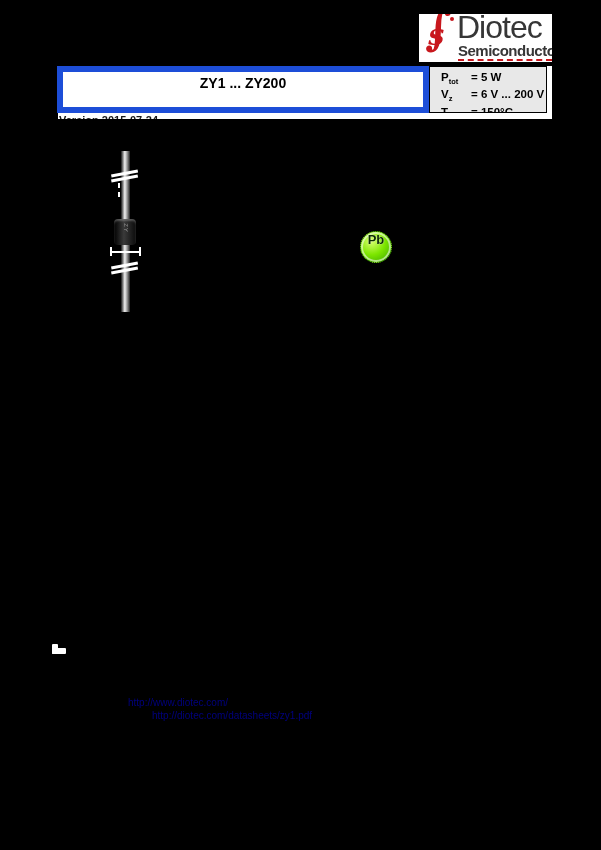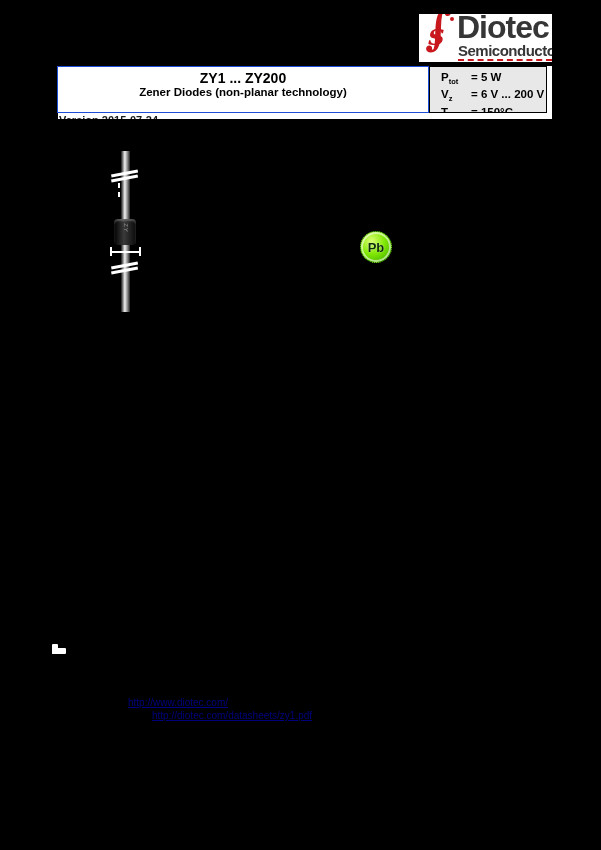--- a/index.html
+++ b/index.html
@@ -19,36 +19,36 @@
     position:absolute; left:5px; top:-9px; font-family:"DejaVu Serif",serif;
     font-style:italic; font-weight:bold; font-size:46px; line-height:1; color:#c8171d;
   }
   .glyph-s {
     position:absolute; left:8px; top:11px; font-family:"DejaVu Serif",serif;
     font-style:italic; font-weight:bold; font-size:23px; line-height:1; color:#c8171d;
   }
   .glyph-reg { position:absolute; left:30px; top:3px; width:4px; height:4px;
     border-radius:50%; background:#c8171d; }
   .logo-title {
-    position:absolute; left:38px; top:-5px; font-size:32px; font-weight:bold;
+    position:absolute; left:38px; top:-5px; font-size:32px; font-weight:normal;
     color:#363636; letter-spacing:-1px; white-space:nowrap;
   }
   .logo-sub {
     position:absolute; left:39px; top:28px; font-size:15px; font-weight:bold;
     color:#363636; white-space:nowrap; letter-spacing:-0.5px;
   }
   .logo-underline {
     position:absolute; left:39px; bottom:1px; width:94px; height:0;
     border-top:2px dashed #c8171d;
   }
 
   
   .title-box {
     position:absolute; left:57px; top:66px; width:372px; height:47px;
-    background:#fff; border:1px solid #1d4ed8;
+    background:#fff; border:6px solid #1d4ed8;
     display:flex; flex-direction:column; align-items:center; justify-content:flex-start;
     padding-top:3px; color:#000;
   }
   .title-main { font-size:14px; font-weight:bold; line-height:16px; }
   .title-sub  { font-size:11.5px; font-weight:bold; line-height:13px; }
 
   .param-box {
     position:absolute; left:429px; top:66px; width:118px; height:47px;
     background:#e8e8e8; border:1px solid #000; padding:4px 0 0 11px; color:#000;
   }
@@ -102,35 +102,35 @@
   .tick-a { left:118px; top:183px; }
   .tick-b { left:118px; top:192px; }
 
   
   .pb-badge {
     position:absolute; left:360px; top:231px; width:32px; height:32px;
     border-radius:50%;
     background:radial-gradient(circle at 35% 30%, #d9ff70, #7de600 48%, #49b400 85%, #2f8800);
     border:1.5px dotted #1d5c00;
     box-shadow:inset 0 0 0 2px rgba(255,255,255,0.55);
-    display:flex; align-items:center; justify-content:center;
+    display:flex; justify-content:center;
   }
   .pb-badge span {
     font-size:13px; font-weight:bold; color:#0d2e00;
     text-shadow:0 0 1px #ffffff;
   }
 
   
   .white-blob-a { position:absolute; left:52px; top:644px; width:6px; height:10px; background:#fff; border-radius:1px; }
   .white-blob-b { position:absolute; left:52px; top:648px; width:14px; height:6px; background:#fff; border-radius:1px; }
 
   
   .link-line {
     position:absolute; font-size:10px; color:#00007e;
-    text-decoration:underline; white-space:nowrap; cursor:pointer;
+    white-space:nowrap; cursor:pointer;
   }
   .link-1 { left:128px; top:697px; }
   .link-2 { left:152px; top:710px; }
 </style>
 </head>
 <body>
 
 <div class="page">
 
   <div class="logo-box">
@@ -139,21 +139,20 @@
       <span class="glyph-s">S</span>
       <span class="glyph-reg"></span>
     </div>
     <div class="logo-title">Diotec</div>
     <div class="logo-sub">Semiconductor</div>
     <div class="logo-underline"></div>
   </div>
 
   <div class="title-box">
     <div class="title-main">ZY1 ... ZY200</div>
-    <div class="title-sub">Zener Diodes (non-planar technology)</div>
   </div>
 
   <div class="param-box">
     <div class="param-row">
       <span class="param-sym"><span>P</span><sub>tot</sub></span>
       <span>= 5 W</span>
     </div>
     <div class="param-row">
       <span class="param-sym"><span>V</span><sub>z</sub></span>
       <span>= 6 V ... 200 V</span>

